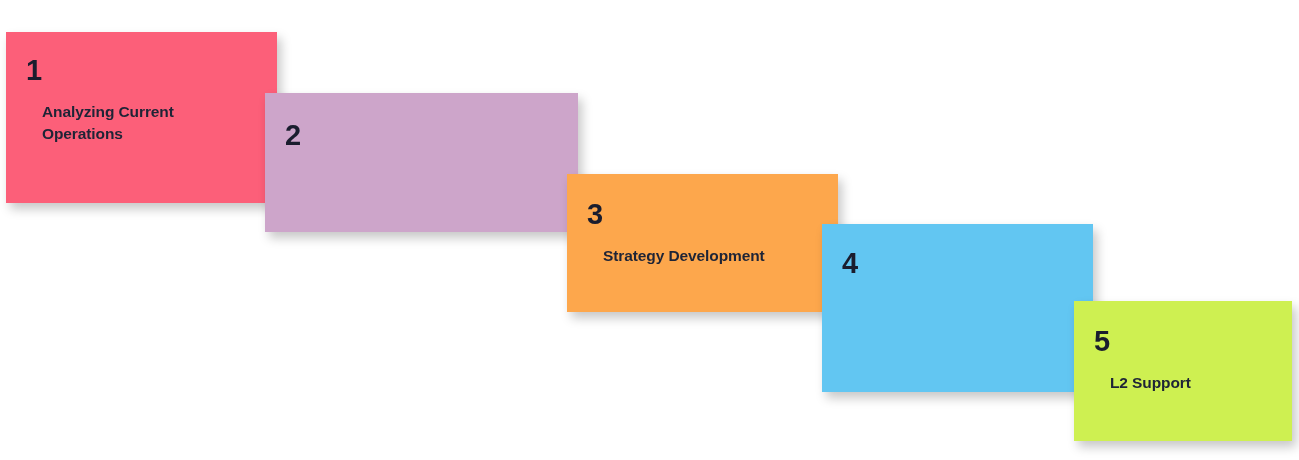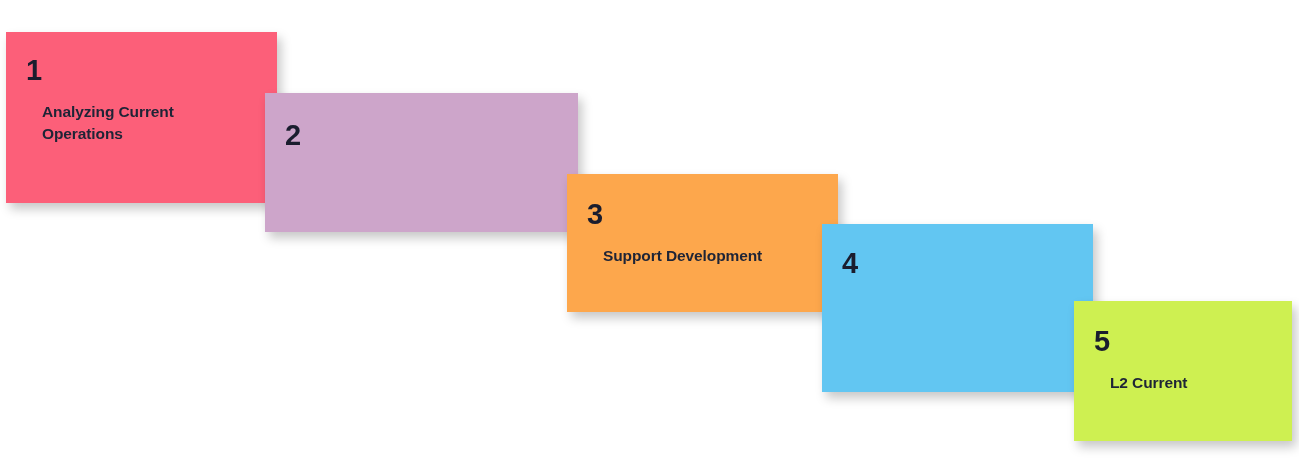--- a/index.html
+++ b/index.html
@@ -69,25 +69,25 @@
     <span class="step-number">1</span>
     <span class="step-label">Analyzing Current Operations</span>
   </div>
 
   <div class="step-card" id="card-2" style="background-color: rgb(205, 165, 202);">
     <span class="step-number">2</span>
   </div>
 
   <div class="step-card" id="card-3" style="background-color: rgb(253, 167, 76);">
     <span class="step-number">3</span>
-    <span class="step-label">Support Development</span>
+    <span class="step-label">Strategy Development</span>
   </div>
 
   <div class="step-card" id="card-4" style="background-color: rgb(98, 198, 242);">
     <span class="step-number">4</span>
   </div>
 
   <div class="step-card" id="card-5" style="background-color: rgb(206, 240, 81);">
     <span class="step-number">5</span>
-    <span class="step-label">L2 Current</span>
+    <span class="step-label">L2 Support</span>
   </div>
 
 </div>
 
 </body></html>

